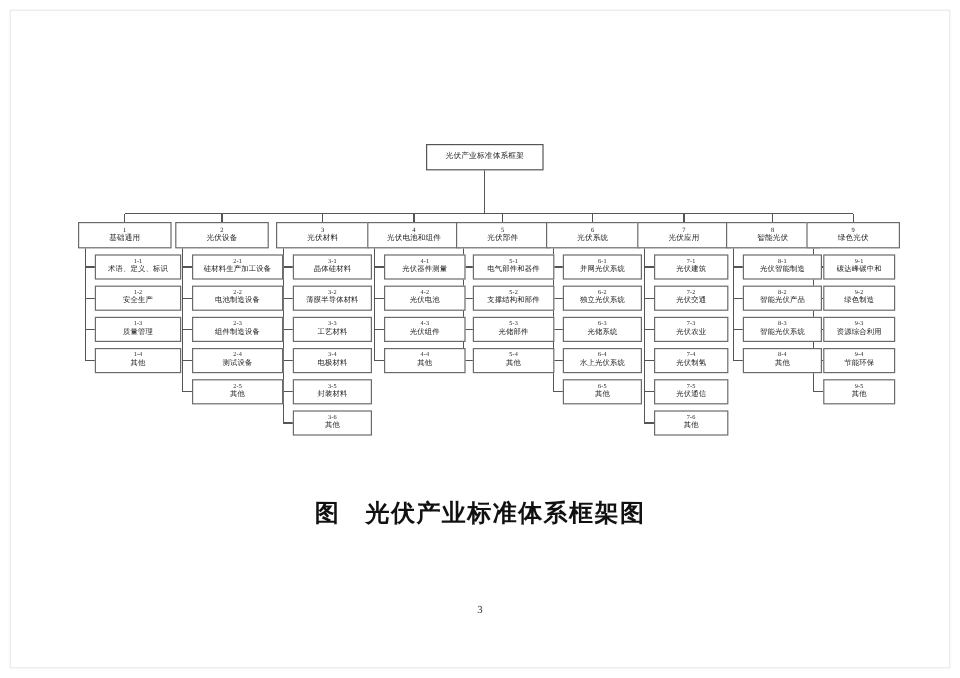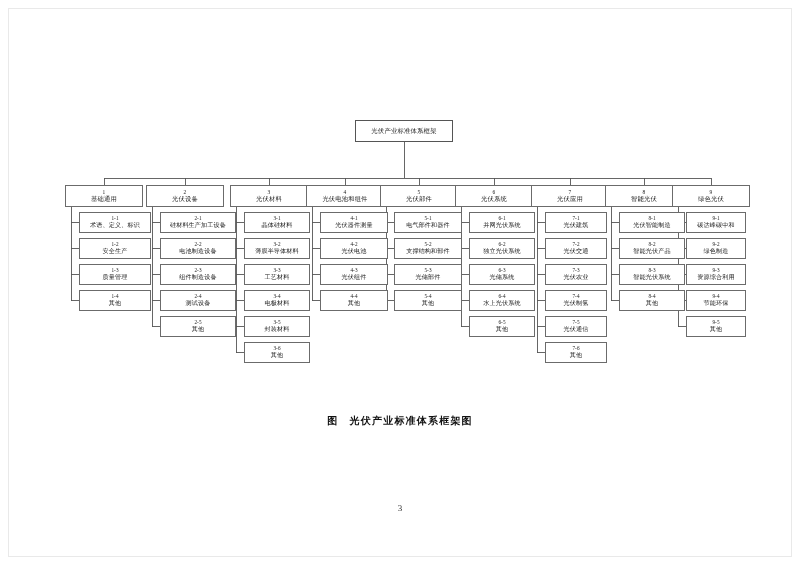--- a/index.html
+++ b/index.html
@@ -82,21 +82,21 @@
   .node.lvl1 .label { font-size: 6.3px; }
 
   
   #caption {
     position: absolute;
     left: 0;
     top: 414px;
     width: 800px;
     text-align: center;
     font-family: "DejaVu Sans", "Liberation Sans", sans-serif;
-    font-size: 10px;
+    font-size: 20px;
     font-weight: bold;
     letter-spacing: 1.2px;
     color: #111111;
   }
   #page-number {
     position: absolute;
     left: 0;
     top: 503px;
     width: 800px;
     text-align: center;

